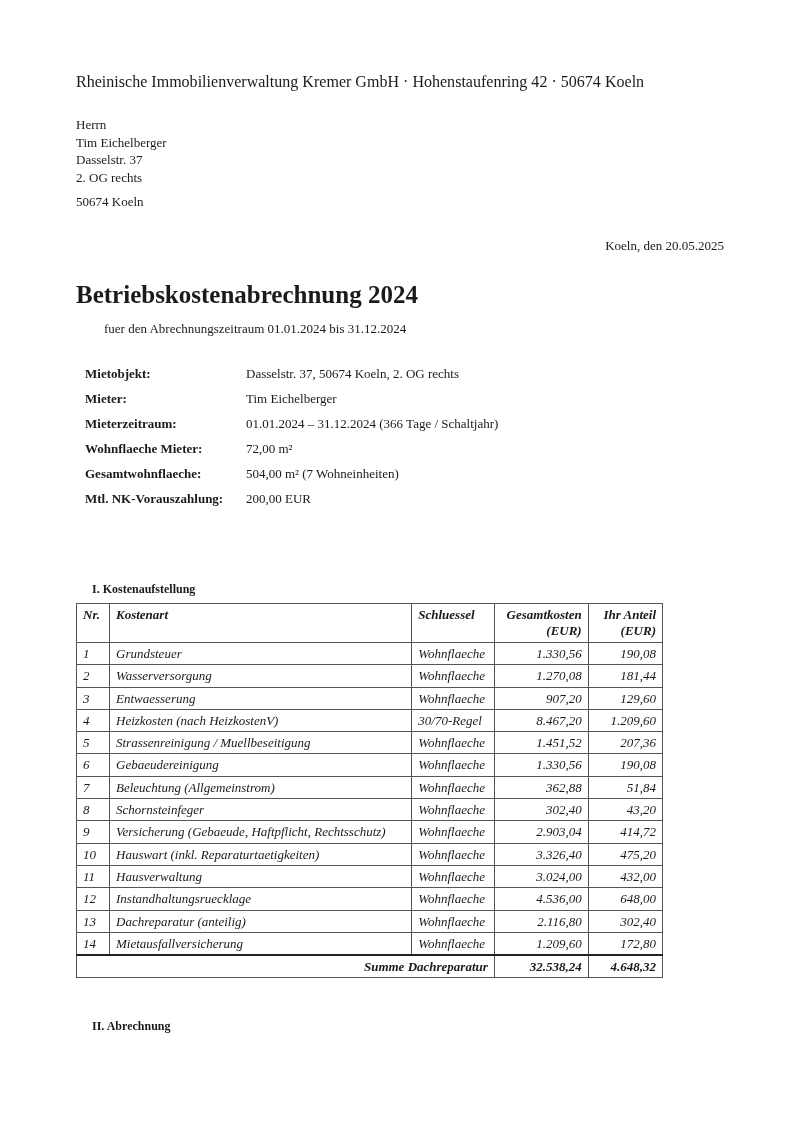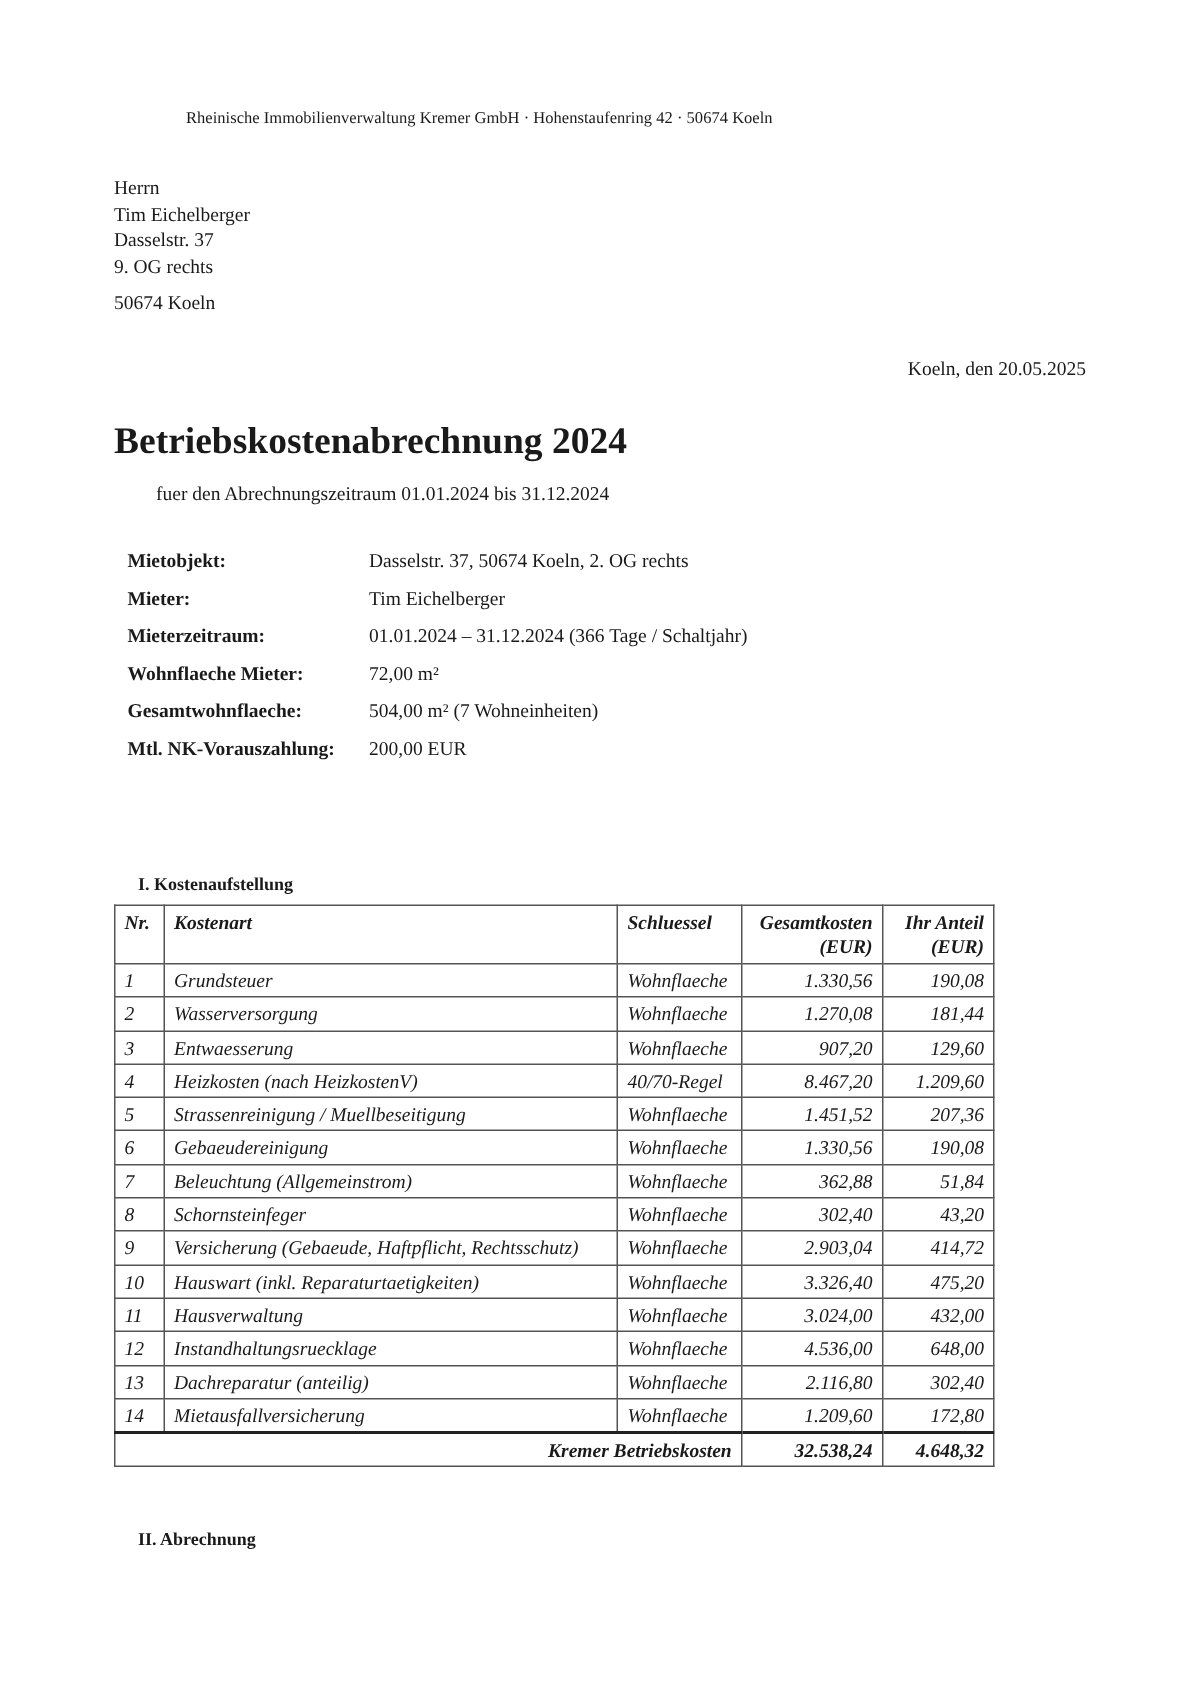--- a/index.html
+++ b/index.html
@@ -16,23 +16,22 @@
       overflow: hidden;
     }
     .page {
       position: absolute;
       left: 0; top: 0;
       width: 800px; height: 1132px;
     }
     .sender {
       position: absolute;
       left: 76px; top: 73px;
-      font-size: 11px;
+      font-size: 16px;
       letter-spacing: 0.02px;
-      margin-left: 48px;
     }
     .recipient {
       position: absolute;
       left: 76px; top: 116px;
       font-size: 13px;
       line-height: 17.5px;
     }
     .recipient .city {
       margin-top: 7px;
     }
@@ -122,21 +121,21 @@
 <body>
 
 <div class="page">
 
   <div class="sender">Rheinische Immobilienverwaltung Kremer GmbH · Hohenstaufenring 42 · 50674 Koeln</div>
 
   <div class="recipient">
     <div>Herrn</div>
     <div>Tim Eichelberger</div>
     <div>Dasselstr. 37</div>
-    <div>9.  OG rechts</div>
+    <div>2.  OG rechts</div>
     <div class="city">50674 Koeln</div>
   </div>
 
   <div class="date">Koeln, den 20.05.2025</div>
 
   <h1 class="title">Betriebskostenabrechnung 2024</h1>
 
   <div class="subtitle">fuer den Abrechnungszeitraum 01.01.2024 bis 31.12.2024</div>
 
   <table class="info">
@@ -211,21 +210,21 @@
         <tr>
           <td>3</td>
           <td>Entwaesserung</td>
           <td>Wohnflaeche</td>
           <td class="num">907,20</td>
           <td class="num">129,60</td>
         </tr>
         <tr>
           <td>4</td>
           <td>Heizkosten (nach HeizkostenV)</td>
-          <td>40/70-Regel</td>
+          <td>30/70-Regel</td>
           <td class="num">8.467,20</td>
           <td class="num">1.209,60</td>
         </tr>
         <tr>
           <td>5</td>
           <td>Strassenreinigung / Muellbeseitigung</td>
           <td>Wohnflaeche</td>
           <td class="num">1.451,52</td>
           <td class="num">207,36</td>
         </tr>
@@ -288,21 +287,21 @@
         <tr>
           <td>14</td>
           <td>Mietausfallversicherung</td>
           <td>Wohnflaeche</td>
           <td class="num">1.209,60</td>
           <td class="num">172,80</td>
         </tr>
       </tbody>
     <tfoot>
       <tr>
-        <td class="sum-label" colspan="3">Kremer Betriebskosten</td>
+        <td class="sum-label" colspan="3">Summe Dachreparatur</td>
         <td class="num">32.538,24</td>
         <td class="num">4.648,32</td>
       </tr>
     </tfoot>
   </table>
 
   <h2 class="section-heading sec2">II. Abrechnung</h2>
 
 </div>
 

